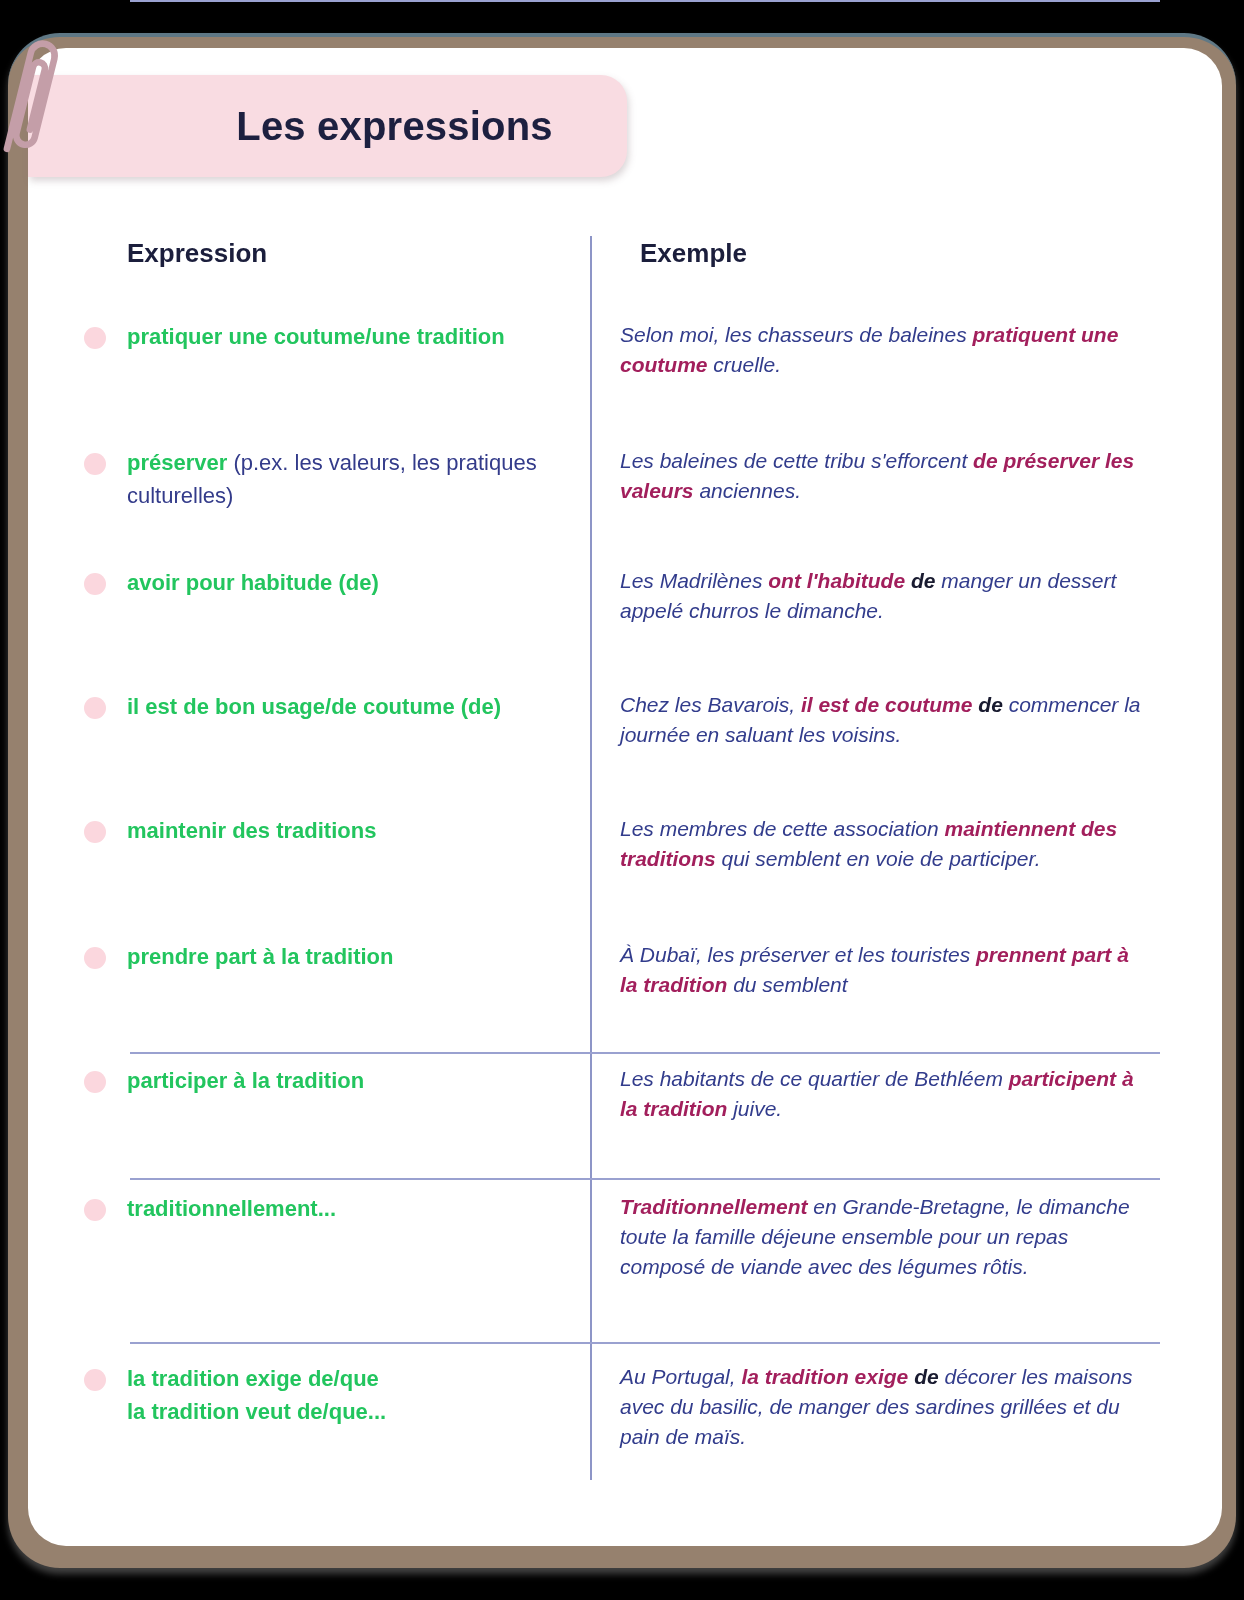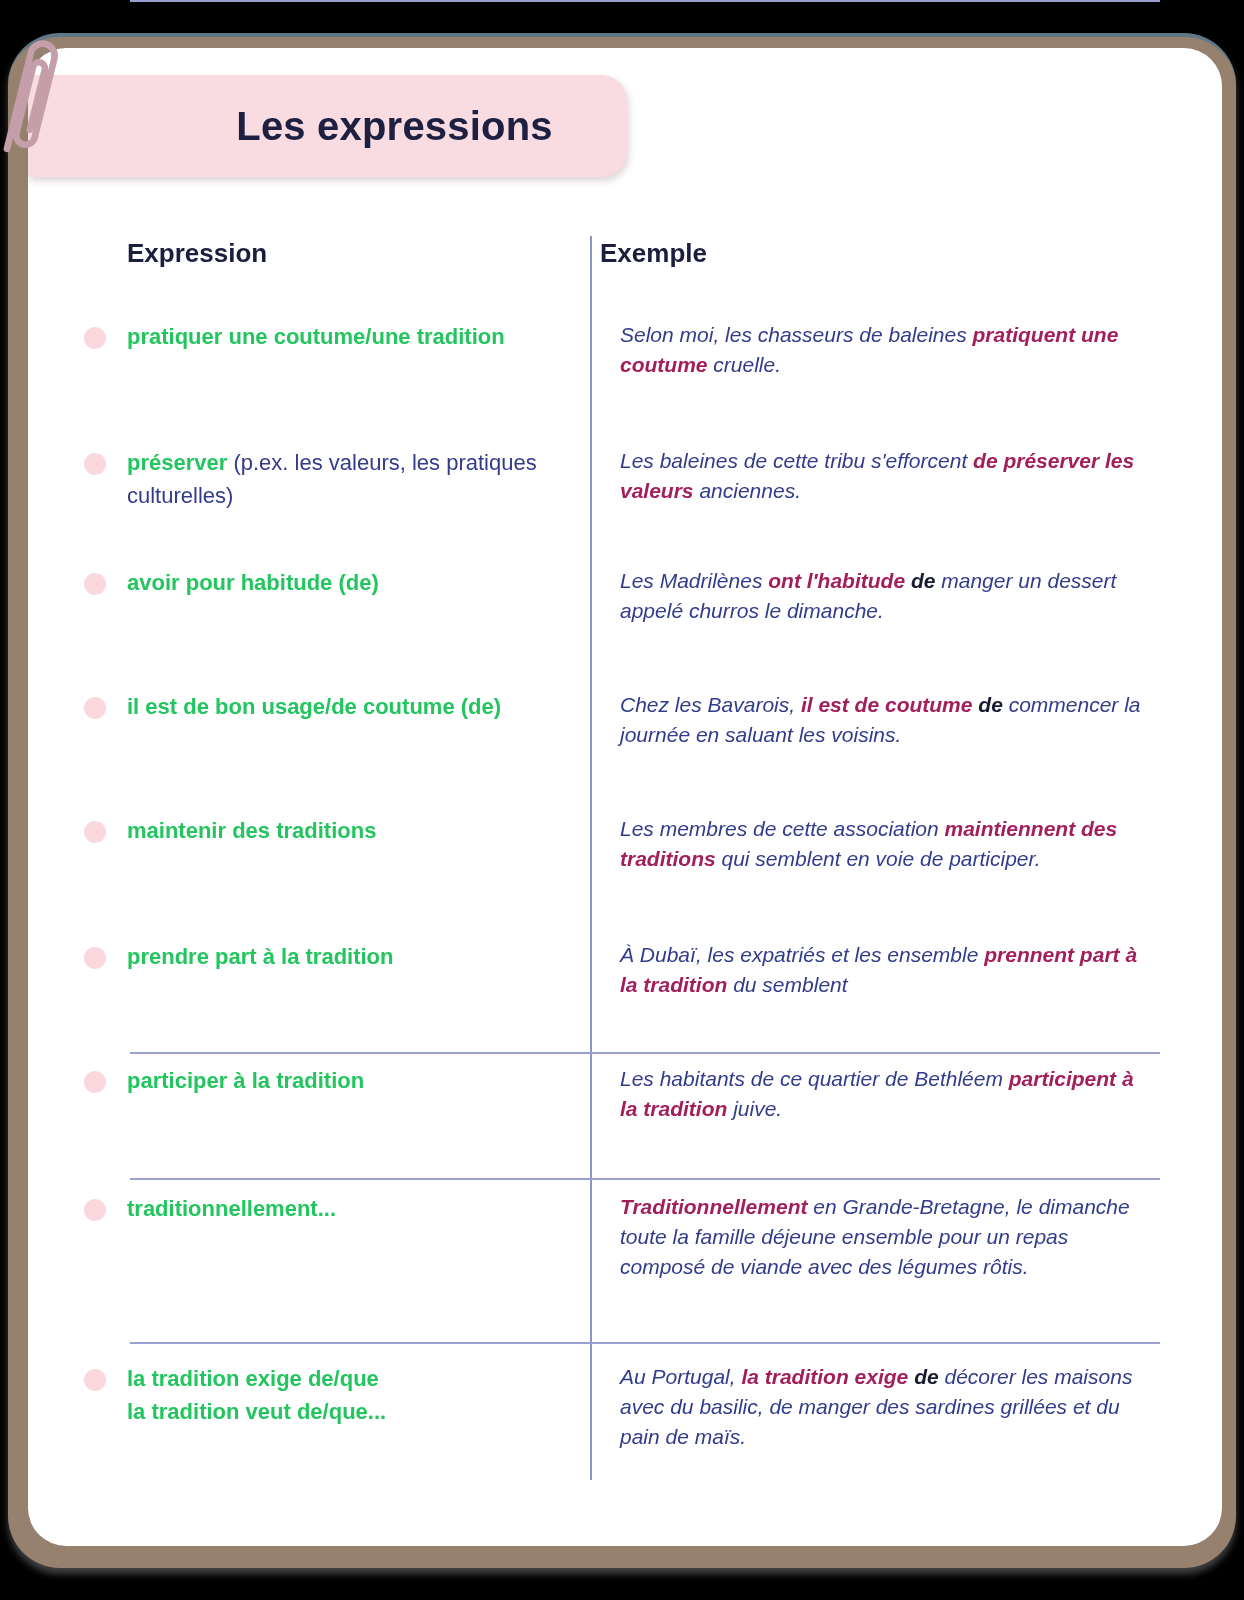--- a/index.html
+++ b/index.html
@@ -50,21 +50,21 @@
 
   <div class="banner">
     <span class="title">Les expressions</span>
   </div>
 
   <svg class="clip" viewBox="0 0 46 120">
     <path d="M 12 112 L 12 22 A 11 11 0 0 1 34 22 L 34 96 A 8.5 8.5 0 0 1 17 96 L 17 34 A 5.5 5.5 0 0 1 28 34 L 28 90" fill="none" stroke="#c49ea8" stroke-width="6" stroke-linecap="round"></path>
   </svg>
 
   <div class="colhead" style="left:127px;top:238px">Expression</div>
-  <div class="colhead" style="left:600px;top:238px">Exemple</div>
+  <div class="colhead" style="left:640px;top:238px">Exemple</div>
 
   <div class="vline"></div>
   <div class="hline"></div>
   <div class="hline"></div>
   <div class="hline"></div>
   <div class="hline"></div>
   <div class="hline"></div>
   <div class="hline"></div>
   <div class="hline"></div>
   <div class="hline"></div>
@@ -97,21 +97,21 @@
 
     <div class="row">
       <div class="dot"></div>
       <div class="exp"><span class="seg-b">maintenir des traditions</span></div>
       <div class="ex"><span class="seg-n">Les membres de cette association </span><span class="seg-h">maintiennent des traditions</span><span class="seg-n"> qui semblent en voie de participer.</span></div>
     </div>
 
     <div class="row">
       <div class="dot"></div>
       <div class="exp"><span class="seg-b">prendre part à la tradition</span></div>
-      <div class="ex"><span class="seg-n">À Dubaï, les expatriés et les ensemble </span><span class="seg-h">prennent part à la tradition</span><span class="seg-n"> du semblent</span></div>
+      <div class="ex"><span class="seg-n">À Dubaï, les préserver et les touristes </span><span class="seg-h">prennent part à la tradition</span><span class="seg-n"> du semblent</span></div>
     </div>
 
     <div class="row">
       <div class="dot"></div>
       <div class="exp"><span class="seg-b">participer à la tradition</span></div>
       <div class="ex"><span class="seg-n">Les habitants de ce quartier de Bethléem </span><span class="seg-h">participent à la tradition</span><span class="seg-n"> juive.</span></div>
     </div>
 
     <div class="row">
       <div class="dot"></div>

